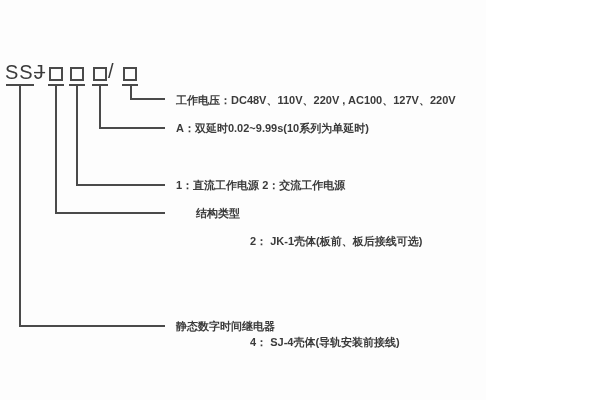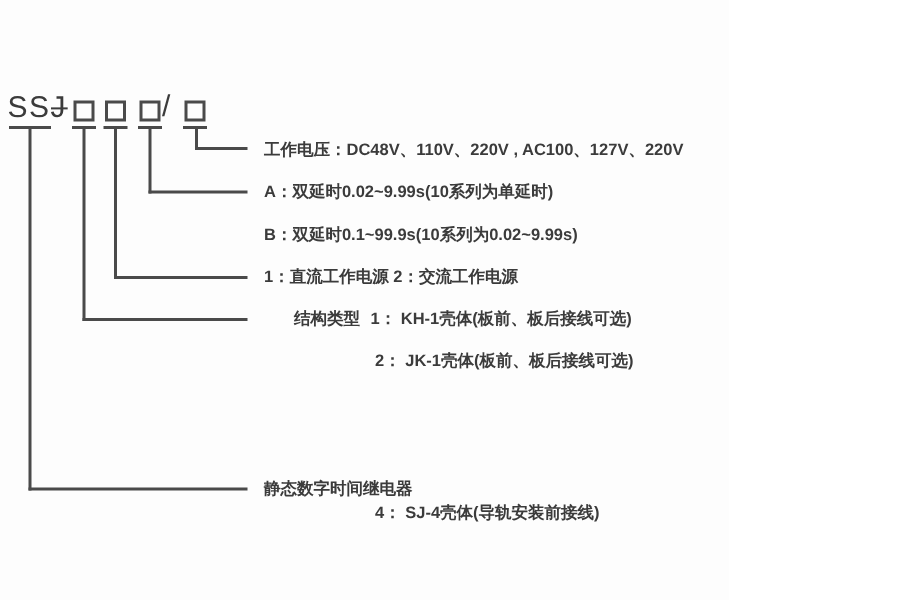--- a/index.html
+++ b/index.html
@@ -79,21 +79,19 @@
   <div class="vline" style="left:130px; top:84px; height:16px;"></div>
 
   <div class="hline" style="left:130px; top:98px;  width:35px;"></div>
   <div class="hline" style="left:99px;  top:127px; width:66px;"></div>
   <div class="hline" style="left:76px;  top:184px; width:89px;"></div>
   <div class="hline" style="left:55px;  top:212px; width:110px;"></div>
   <div class="hline" style="left:19px;  top:325px; width:146px;"></div>
 
   <div class="row-label" style="left:176px; top:90px;">工作电压：DC48V、110V、220V , AC100、127V、220V</div>
   <div class="row-label" style="left:176px; top:118px;">A：双延时0.02~9.99s(10系列为单延时)</div>
-  <div class="row-label" style="left:176px; top:147px;">B：双延时0.1~99.9s(10系列为0.02~9.99s)</div>
   <div class="row-label" style="left:176px; top:175px;">1：直流工作电源 2：交流工作电源</div>
   <div class="row-label" style="left:176px; top:203px;margin-left:20px;">结构类型</div>
-  <div class="row-label" style="left:247px; top:203px;">1： KH-1壳体(板前、板后接线可选)</div>
   <div class="row-label" style="left:250px; top:231px;">2： JK-1壳体(板前、板后接线可选)</div>
   <div class="row-label" style="left:250px; top:288px;margin-top:44px;">4： SJ-4壳体(导轨安装前接线)</div>
   <div class="row-label" style="left:176px; top:316px;">静态数字时间继电器</div>
 
 </div>
 
 </body></html>

